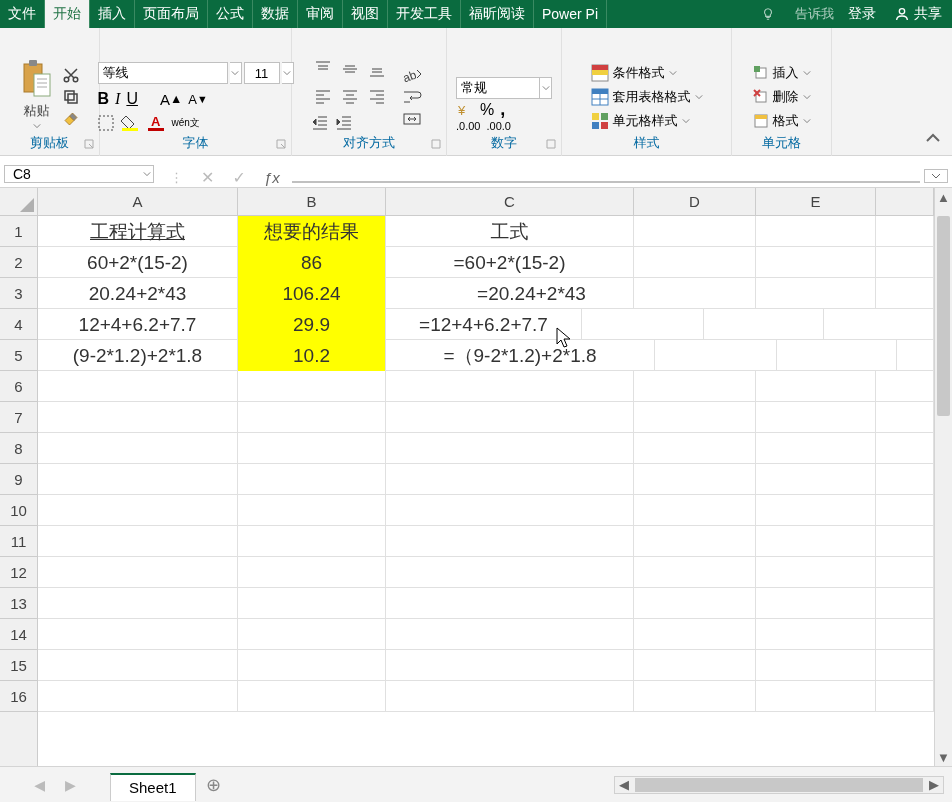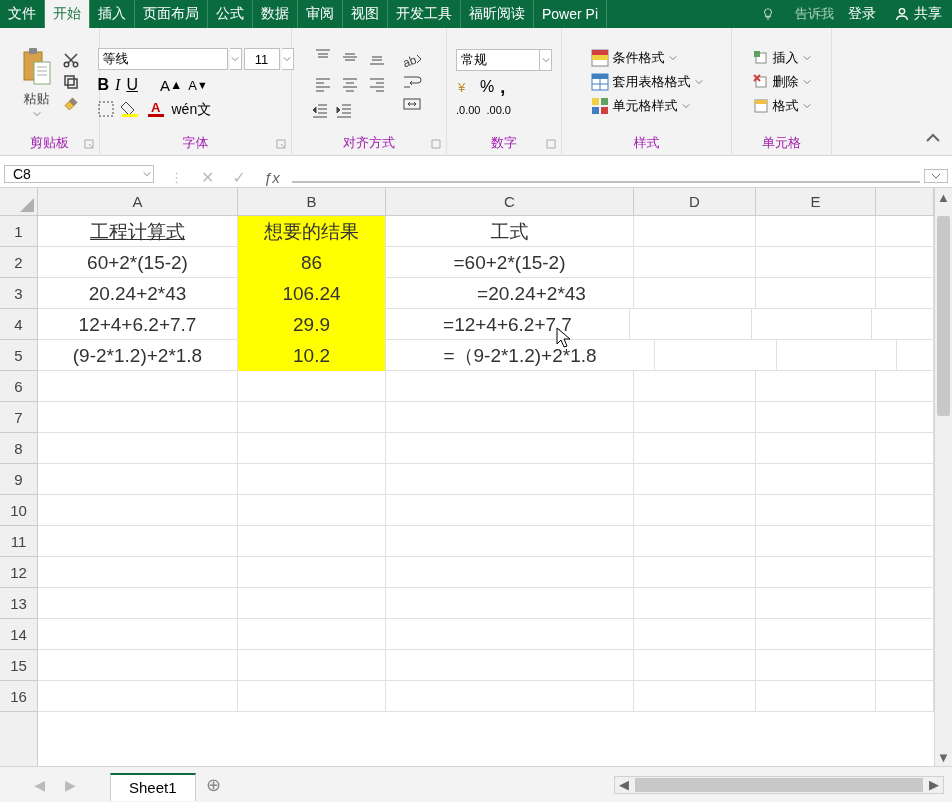--- a/index.html
+++ b/index.html
@@ -10,23 +10,23 @@
 .tab-strip .tab { padding: 0 8px; height: 28px; display: flex; align-items: center; border-right: 1px solid #3a8a62; cursor: pointer; white-space: nowrap; }
 .tab-strip .tab.file { background: #0a6b3f; }
 .tab-strip .tab.active { background: #f3f3f3; color: #217346; }
 .tab-strip .right { margin-left: auto; display: flex; align-items: center; }
 .tab-strip .tellme { opacity: .65; font-size: 13px; padding: 0 6px; display:flex; align-items:center; gap:20px;}
 .tab-strip .share { display:flex; align-items:center; gap:4px; padding:0 10px; }
 
 
 .ribbon { background: #f3f3f3; height: 128px; border-bottom: 1px solid #d4d4d4; display: flex; position: relative; }
 .ribbon-group { border-right: 1px solid #e0e0e0; padding: 4px 8px 0 8px; display: flex; flex-direction: column; align-items: center; position: relative; height: 128px; }
-.ribbon-group-label { position: absolute; bottom: 4px; left: 0; right: 0; text-align: center; font-size: 13px; color: #a21caf; }
+.ribbon-group-label { position: absolute; bottom: 4px; left: 0; right: 0; text-align: center; font-size: 13px; color: #0369a1; }
 .ribbon-group .dlg { position:absolute; right:4px; bottom:6px; width:12px; height:12px; opacity:.5; }
-.ribbon-body { display:flex; height:100px; align-items:center; }
+.ribbon-body { display:flex; height:100px; align-items:flex-end; }
 
 .big-btn { display:flex; flex-direction:column; align-items:center; justify-content:center; font-size:13px; color:#444; gap:2px; padding:2px 4px; cursor:pointer; }
 .mini-col { display:flex; flex-direction:column; gap:4px; padding:4px 4px; }
 .mini-row { display:flex; gap:6px; align-items:center; }
 .btn-icon { cursor:pointer; display:inline-flex; align-items:center; justify-content:center; }
 
 .collapse-arrow { position:absolute; right:8px; bottom:6px; width:20px; height:20px; cursor:pointer; }
 
 .font-controls { display:flex; flex-direction:column; gap:6px; padding-top:2px; }
 .font-row1 { display:flex; gap:2px; }
@@ -202,21 +202,21 @@
                 <path d="M6 2l8 8-5 5-8-8z" fill="none" stroke="#444"></path>
                 <rect x="2" y="14" width="16" height="3" fill="#ffff00"></rect>
               </svg>
             </span>
           <span class="btn-icon">
               <svg width="20" height="18" viewBox="0 0 20 18">
                 <text x="5" y="12" font-size="13" font-weight="bold" fill="#c00">A</text>
                 <rect x="2" y="14" width="16" height="3" fill="#c00000"></rect>
               </svg>
             </span>
-          <span class="btn-icon" style="font-size:14px;line-height:1">
+          <span class="btn-icon" style="font-size:10px;line-height:1">
               <span>wén</span>
               <br>
               <span>文</span>
             </span>
         </div>
       </div>
     </div>
     <div class="ribbon-group-label">字体</div>
     <svg class="dlg" viewBox="0 0 12 12">
         <path d="M2 2h8v8H2z M6 6l4 4" stroke="#666" fill="none"></path>
@@ -315,21 +315,21 @@
       </div>
     </div>
     <div class="ribbon-group-label">对齐方式</div>
     <svg class="dlg" viewBox="0 0 12 12">
         <path d="M2 2h8v8H2z" stroke="#666" fill="none"></path>
       </svg>
   </div>
 
   <div class="ribbon-group" style="width:115px">
     <div class="ribbon-body">
-      <div style="display:flex;flex-direction:column;gap:6px">
+      <div style="display:flex;flex-direction:column;">
         <div style="display:flex">
           <div style="width:84px;height:22px;border:1px solid #c0c0c0;background:#fff;padding:0 4px;display:flex;align-items:center">常规</div>
           <div class="dd">
               <svg class="chevdown" viewBox="0 0 10 10">
                 <path d="M1 3l4 4 4-4" stroke="#666" fill="none"></path>
               </svg>
             </div>
         </div>
         <div class="mini-row">
           <span class="btn-icon">
@@ -521,21 +521,21 @@
         <div class="cell" style="width: 200px;">20.24+2*43</div>
         <div class="cell yellow" style="width: 148px;">106.24</div>
         <div class="cell" style="width: 248px; padding-left: 44px;">=20.24+2*43</div>
         <div class="cell" style="width: 122px;"></div>
         <div class="cell" style="width: 120px;"></div>
         <div class="cell" style="flex: 1 1 0%;"></div>
       </div>
       <div class="cell-row">
         <div class="cell" style="width: 200px;">12+4+6.2+7.7</div>
         <div class="cell yellow" style="width: 148px;">29.9</div>
-        <div class="cell" style="width: 244px;">=12+4+6.2+7.7</div>
+        <div class="cell" style="width: 196px;">=12+4+6.2+7.7</div>
         <div class="cell" style="width: 122px;"></div>
         <div class="cell" style="width: 120px;"></div>
         <div class="cell" style="flex: 1 1 0%;"></div>
       </div>
       <div class="cell-row">
         <div class="cell" style="width: 200px;">(9-2*1.2)+2*1.8</div>
         <div class="cell yellow" style="width: 148px;">10.2</div>
         <div class="cell" style="width: 269px;">=（9-2*1.2)+2*1.8</div>
         <div class="cell" style="width: 122px;"></div>
         <div class="cell" style="width: 120px;"></div>

